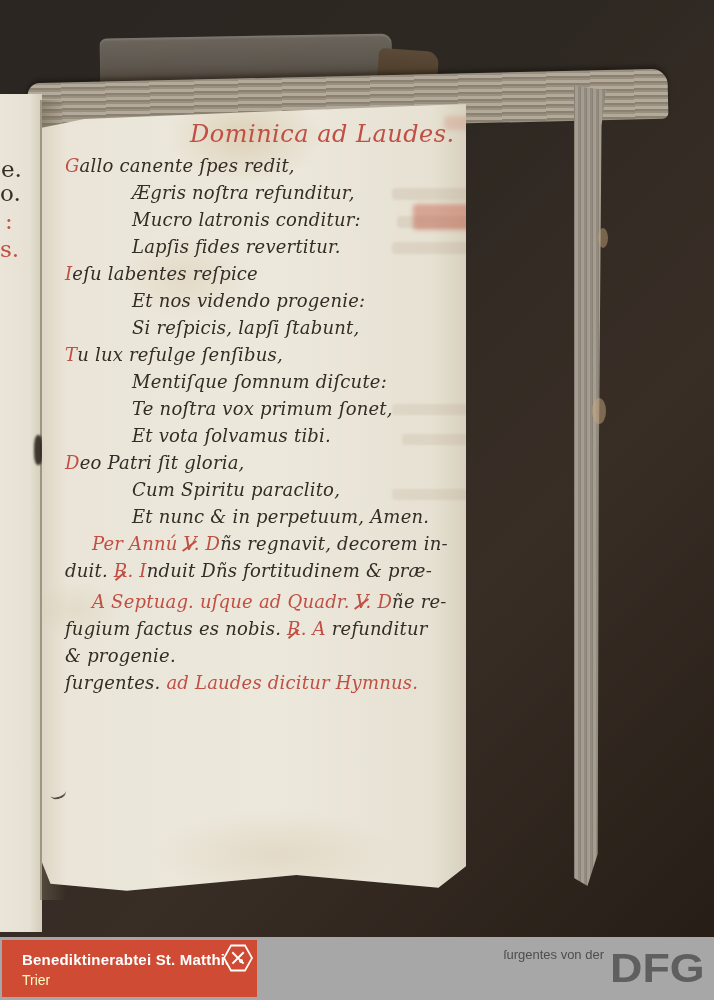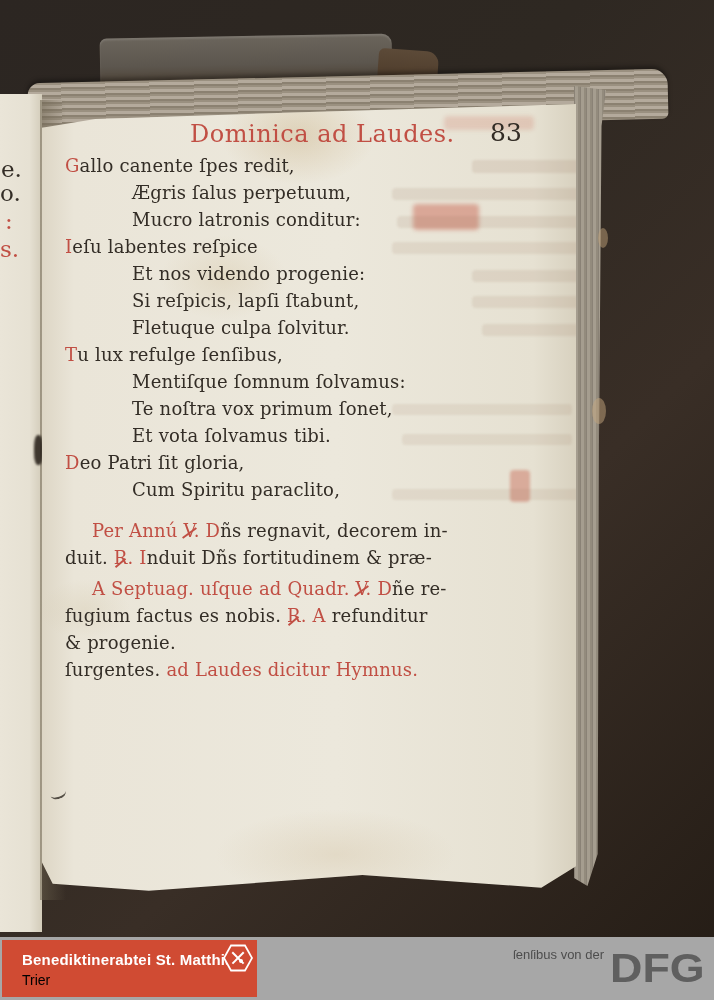--- a/index.html
+++ b/index.html
@@ -22,54 +22,54 @@
     background:repeating-linear-gradient(90deg,#8a8276 0 1.5px,#a59d8f 1.5px 4px,#938b7d 4px 6px);
     clip-path:polygon(0 0,100% .5%,86% 5%,78% 45%,74% 96%,42% 100%,0 99%);}
   .edge-patch{position:absolute;border-radius:50%;}
   .left-page{position:absolute;left:0;top:94px;width:42px;height:838px;
     background:linear-gradient(90deg,#eae5d8 0%,#e6e1d3 70%,#d3ccba 100%);}
   .gutter-shadow{position:absolute;left:40px;top:100px;width:26px;height:800px;
     background:linear-gradient(90deg,rgba(110,100,80,.55),rgba(110,100,80,0));}
   .ink-smudge{position:absolute;left:34px;top:435px;width:9px;height:30px;background:#241d16;
     border-radius:40%;filter:blur(1px);opacity:.85;}
   
-  .page{position:absolute;left:42px;top:104px;width:534px;height:790px;
+  .page{position:absolute;left:42px;top:104px;width:424px;height:790px;
     background:
       radial-gradient(110px 70px at 48% 4%, rgba(200,175,130,.40), rgba(200,175,130,0) 70%),
       radial-gradient(90px 60px at 34% 22%, rgba(205,185,145,.28), rgba(205,185,145,0) 70%),
       radial-gradient(160px 60px at 55% 95%, rgba(205,185,150,.30), rgba(205,185,150,0) 75%),
       radial-gradient(60px 40px at 8% 64%, rgba(200,185,150,.22), rgba(200,185,150,0) 75%),
       linear-gradient(90deg,#ddd6c5 0%,#eae5d8 6%,#ece8dc 55%,#e6e1d2 92%,#d8d1bf 100%);
-    clip-path:polygon(0 3%,10% 1.9%,50% 1%,100% 0,100% 96.5%,93.5% 99.2%,60% 97.6%,20% 99.6%,2% 98.7%,0 96%);}
+    clip-path:polygon(0 3%,10% 1.9%,50% 1%,100% 0,100% 96.5%,93.5% 99.2%,60% 97.6%,20% 99.6%,2% 98.7%,0 96%);font-style:italic;}
   .page-header{position:absolute;left:0;top:12px;width:100%;height:34px;}
   .running-title{position:absolute;left:148px;top:4px;font-size:24px;letter-spacing:.5px;}
   .page-number{position:absolute;left:448px;top:2px;font-size:25px;color:#332d26;}
   .text-block{position:absolute;left:23px;top:48px;width:505px;}
   .line{position:relative;height:27px;line-height:27px;font-size:18px;letter-spacing:.2px;white-space:nowrap;}
   .line.verse{padding-left:67px;}
-  .line.pfirst{padding-left:27px;margin-top:14px;}
+  .line.pfirst{padding-left:27px;}
   .line.brk{margin-top:4px;}
   .k{color:#332d26;}
   .r{color:#c14f44;}
   .red{color:#c14f44;}
   .mark-v,.mark-r{position:relative;display:inline-block;}
   .mark-v::after{content:"";position:absolute;left:-3px;top:54%;width:17px;height:2px;
     background:#c14f44;transform:rotate(-36deg);}
   .mark-r::after{content:"";position:absolute;left:0px;top:66%;width:13px;height:2px;
     background:#c14f44;transform:rotate(-40deg);}
   .pen-curl{position:absolute;left:8px;top:684px;width:16px;height:9px;
     border-bottom:2px solid #544e45;border-radius:50%;transform:rotate(-18deg);}
   .ghost{position:absolute;border-radius:4px;filter:blur(1.2px);}
   .frag{position:absolute;font-size:23px;line-height:22px;}
   
   .footer{position:absolute;left:0;top:937px;width:714px;height:63px;background:#a7a7a7;
     font-family:"Liberation Sans","DejaVu Sans",sans-serif;}
   .library-box{position:absolute;left:2px;top:3px;width:255px;height:57px;background:#d04b33;}
   .library-name{position:absolute;left:20px;top:11px;font-size:15px;font-weight:bold;color:#fff;letter-spacing:.2px;}
-  .library-city{position:absolute;left:20px;top:32px;font-size:14px;color:#000000;}
+  .library-city{position:absolute;left:20px;top:32px;font-size:14px;color:#fef9c3;}
   .crest{position:absolute;left:221px;top:4px;width:30px;height:28px;
     clip-path:polygon(25% 2%,75% 2%,100% 50%,75% 98%,25% 98%,0 50%);background:#fff;}
   .crest-inner{position:absolute;left:2px;top:2px;width:26px;height:24px;
     clip-path:polygon(25% 2%,75% 2%,100% 50%,75% 98%,25% 98%,0 50%);background:#d04b33;}
   .crest-x1,.crest-x2{position:absolute;left:7px;top:13px;width:16px;height:1.8px;background:#fff;}
   .crest-x1{transform:rotate(45deg);}
   .crest-x2{transform:rotate(-45deg);}
   .crest-dot{position:absolute;left:16px;top:15px;width:4px;height:4px;border-radius:50%;background:#fff;}
   .funding{position:absolute;right:110px;top:10px;text-align:right;color:#4d4d4d;
     font-size:13px;line-height:15px;}
@@ -115,32 +115,33 @@
     <div class="ghost" style="left:468px;top:366px;width:20px;height:32px;background:rgba(195,75,55,.36);filter:blur(1.5px);"></div>
     <div class="ghost" style="left:350px;top:385px;width:190px;height:11px;background:rgba(150,105,85,.11);"></div>
 
     <div class="page-header">
       <div class="running-title red">Dominica ad Laudes.</div>
       <div class="page-number">83</div>
     </div>
 
     <div class="text-block" id="text-block">
         <div class="line init"><span class="r">G</span><span class="k">allo canente ſpes redit,</span></div>
-        <div class="line verse"><span class="k">Ægris ſalus perpetuum,</span></div>
+        <div class="line verse"><span class="k">Ægris noſtra refunditur,</span></div>
         <div class="line verse"><span class="k">Mucro latronis conditur:</span></div>
+        <div class="line verse"><span class="k">Lapſis fides revertitur.</span></div>
         <div class="line init"><span class="r">I</span><span class="k">eſu labentes reſpice</span></div>
         <div class="line verse"><span class="k">Et nos videndo progenie:</span></div>
         <div class="line verse"><span class="k">Si reſpicis, lapſi ſtabunt,</span></div>
-        <div class="line verse"><span class="k">Fletuque culpa ſolvitur.</span></div>
         <div class="line init"><span class="r">T</span><span class="k">u lux refulge ſenſibus,</span></div>
-        <div class="line verse"><span class="k">Mentiſque ſomnum ſolvamus:</span></div>
+        <div class="line verse"><span class="k">Mentiſque ſomnum diſcute:</span></div>
         <div class="line verse"><span class="k">Te noſtra vox primum ſonet,</span></div>
         <div class="line verse"><span class="k">Et vota ſolvamus tibi.</span></div>
         <div class="line init"><span class="r">D</span><span class="k">eo Patri ſit gloria,</span></div>
         <div class="line verse"><span class="k">Cum Spiritu paraclito,</span></div>
+        <div class="line verse"><span class="k">Et nunc &amp; in perpetuum, Amen.</span></div>
         <div class="line pfirst"><span class="r">Per Annú </span><span class="r mark-v">V.</span><span class="r"> </span><span class="r">D</span><span class="k">ñs regnavit, decorem in-</span></div>
         <div class="line flush"><span class="k">duit. </span><span class="r mark-r">R.</span><span class="k"> </span><span class="r">I</span><span class="k">nduit Dñs fortitudinem &amp; præ-</span></div>
         <div class="line pfirst brk"><span class="r">A Septuag. uſque ad Quadr. </span><span class="r mark-v">V.</span><span class="r"> </span><span class="r">D</span><span class="k">ñe re-</span></div>
         <div class="line flush"><span class="k">fugium factus es nobis. </span><span class="r mark-r">R.</span><span class="k"> </span><span class="r">A </span><span class="k">refunditur</span></div>
         <div class="line flush"><span class="k">&amp; progenie.</span></div>
         <div class="line flush"><span class="k">ſurgentes. </span><span class="r">ad Laudes dicitur Hymnus.</span></div>
       </div>
 
     <div class="pen-curl"></div>
   </div>
@@ -150,18 +151,18 @@
       <div class="library-name">Benediktinerabtei St. Matthias</div>
       <div class="library-city">Trier</div>
       <div class="crest">
         <div class="crest-inner"></div>
         <div class="crest-x1"></div>
         <div class="crest-x2"></div>
         <div class="crest-dot"></div>
       </div>
     </div>
     <div class="funding">
-      <div>ſenſibus von der</div>
+      <div>ſurgentes von der</div>
     </div>
     <div class="dfg-logo">DFG</div>
   </div>
 
 </div>
 
 </body></html>

